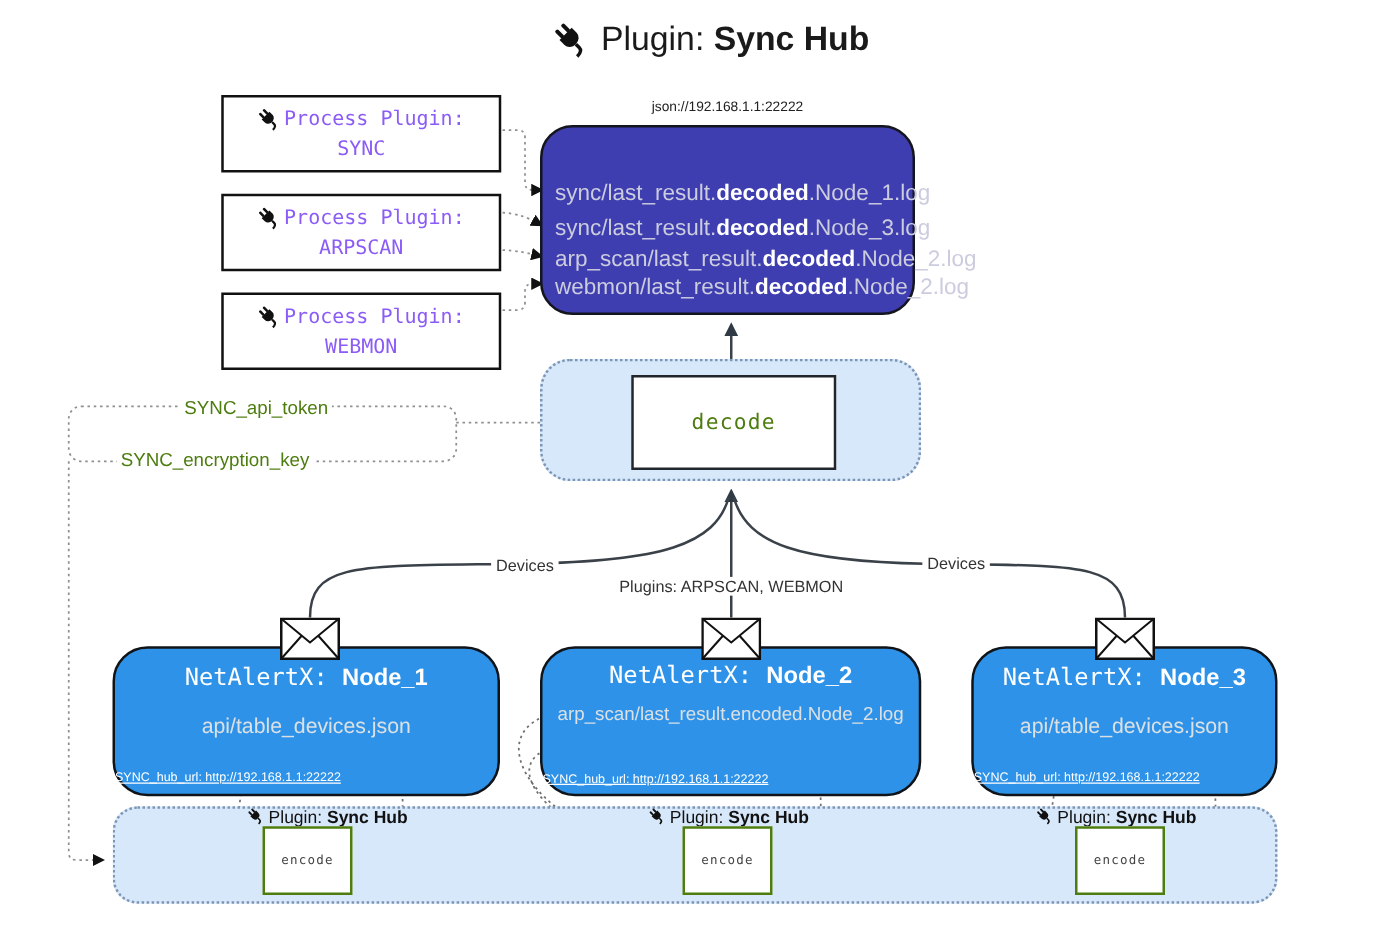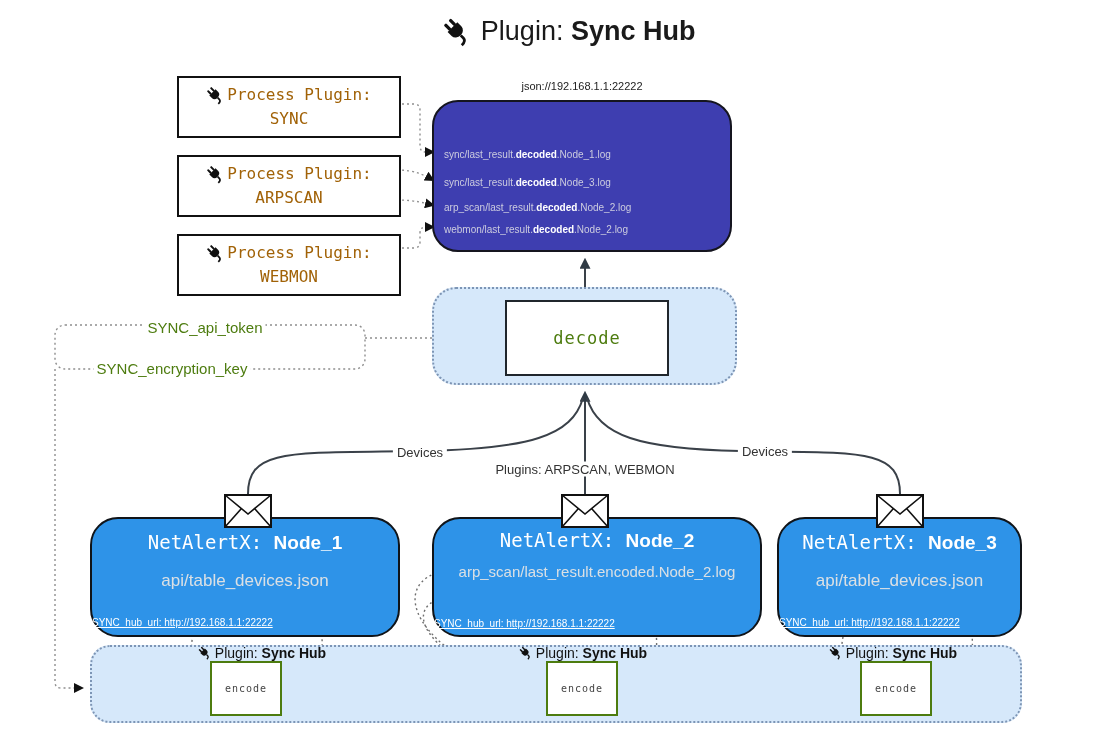--- a/index.html
+++ b/index.html
@@ -8,31 +8,31 @@
     font-family:"Liberation Sans","DejaVu Sans",sans-serif;color:#222;
   }
   .abs{position:absolute;}
   
   #title{left:50%;top:16px;transform:translateX(-46%);display:flex;align-items:center;gap:9px;font-size:27px;color:#1a1a1a;}
   #title .bold{font-weight:bold;}
   .plug{fill:#111;}
   
   .pbox{left:177px;width:220px;height:58px;background:#fff;border:2px solid #111;
         display:flex;flex-direction:column;justify-content:center;align-items:center;
-        font-family:"DejaVu Sans Mono",monospace;font-size:16px;color:#a16207;line-height:1.5;}
+        font-family:"DejaVu Sans Mono",monospace;font-size:16px;color:#8b5cf6;line-height:1.5;}
   .pbox .l1{display:flex;align-items:center;gap:2px;}
   
   #hub{left:432px;top:100px;width:300px;height:152px;background:var(--hub-fill,#3e3eb0);
        border:2px solid #15151f;border-radius:26px;box-sizing:border-box;}
   #hub-url{left:432px;top:80px;width:300px;text-align:center;font-size:11px;color:#222;}
   #hub-title{left:0;right:0;top:12px;text-align:center;color:#fff;font-size:20px;}
   #hub-title .mono{font-family:"DejaVu Sans Mono",monospace;}
   #hub-title .bold{font-weight:bold;}
   .hub-log{left:10px;right:6px;height:22px;display:flex;align-items:center;
-           font-size:10px;color:#ccccdf;white-space:nowrap;}
+           font-size:18px;color:#ccccdf;white-space:nowrap;}
   .hub-log b{color:#fff;}
   
   #decode-wrap{left:432px;top:287px;width:305px;height:98px;border-radius:24px;
                background:var(--band-fill,#d6e8fa);border:2px dotted var(--band-border,#7d95b5);box-sizing:border-box;}
   #decode-box{left:505px;top:300px;width:160px;height:72px;background:#fff;border:2px solid #20262c;
               display:flex;align-items:center;justify-content:center;
               font-family:"DejaVu Sans Mono",monospace;font-size:17px;color:#4d7c0f;letter-spacing:1px;}
   
   .secret-label{transform:translate(-50%,-50%);background:#fff;padding:0 3px;font-size:15px;color:#4d7c0f;white-space:nowrap;}
   
@@ -187,21 +187,21 @@
   <div class="abs edge-label" style="left:420px;top:452px">Devices</div>
   <div class="abs edge-label" style="left:765px;top:451px">Devices</div>
   <div class="abs edge-label" style="left:585px;top:469px">Plugins: ARPSCAN, WEBMON</div>
 
   <div class="abs node" style="left:90px;width:310px">
     <div class="abs node-title" style="top:12px"><span class="mono">NetAlertX: </span><span class="bold">Node_1</span></div>
     <div class="abs node-line" style="top:52px;font-size:17px">api/table_devices.json</div>
     <div class="abs node-footer" style="bottom:7px">SYNC_hub_url: http://192.168.1.1:22222</div>
   </div>
 
-  <div class="abs node" style="left:432px;width:330px">
+  <div class="abs node" style="left:432px;width:305px">
     <div class="abs node-title" style="top:10px"><span class="mono">NetAlertX: </span><span class="bold">Node_2</span></div>
     <div class="abs node-line" style="top:44px;font-size:15px">arp_scan/last_result.encoded.Node_2.log</div>
     <div class="abs node-footer" style="bottom:6px">SYNC_hub_url: http://192.168.1.1:22222</div>
   </div>
 
   <div class="abs node" style="left:777px;width:245px">
     <div class="abs node-title" style="top:12px"><span class="mono">NetAlertX: </span><span class="bold">Node_3</span></div>
     <div class="abs node-line" style="top:52px;font-size:17px">api/table_devices.json</div>
     <div class="abs node-footer" style="bottom:7px">SYNC_hub_url: http://192.168.1.1:22222</div>
   </div>

